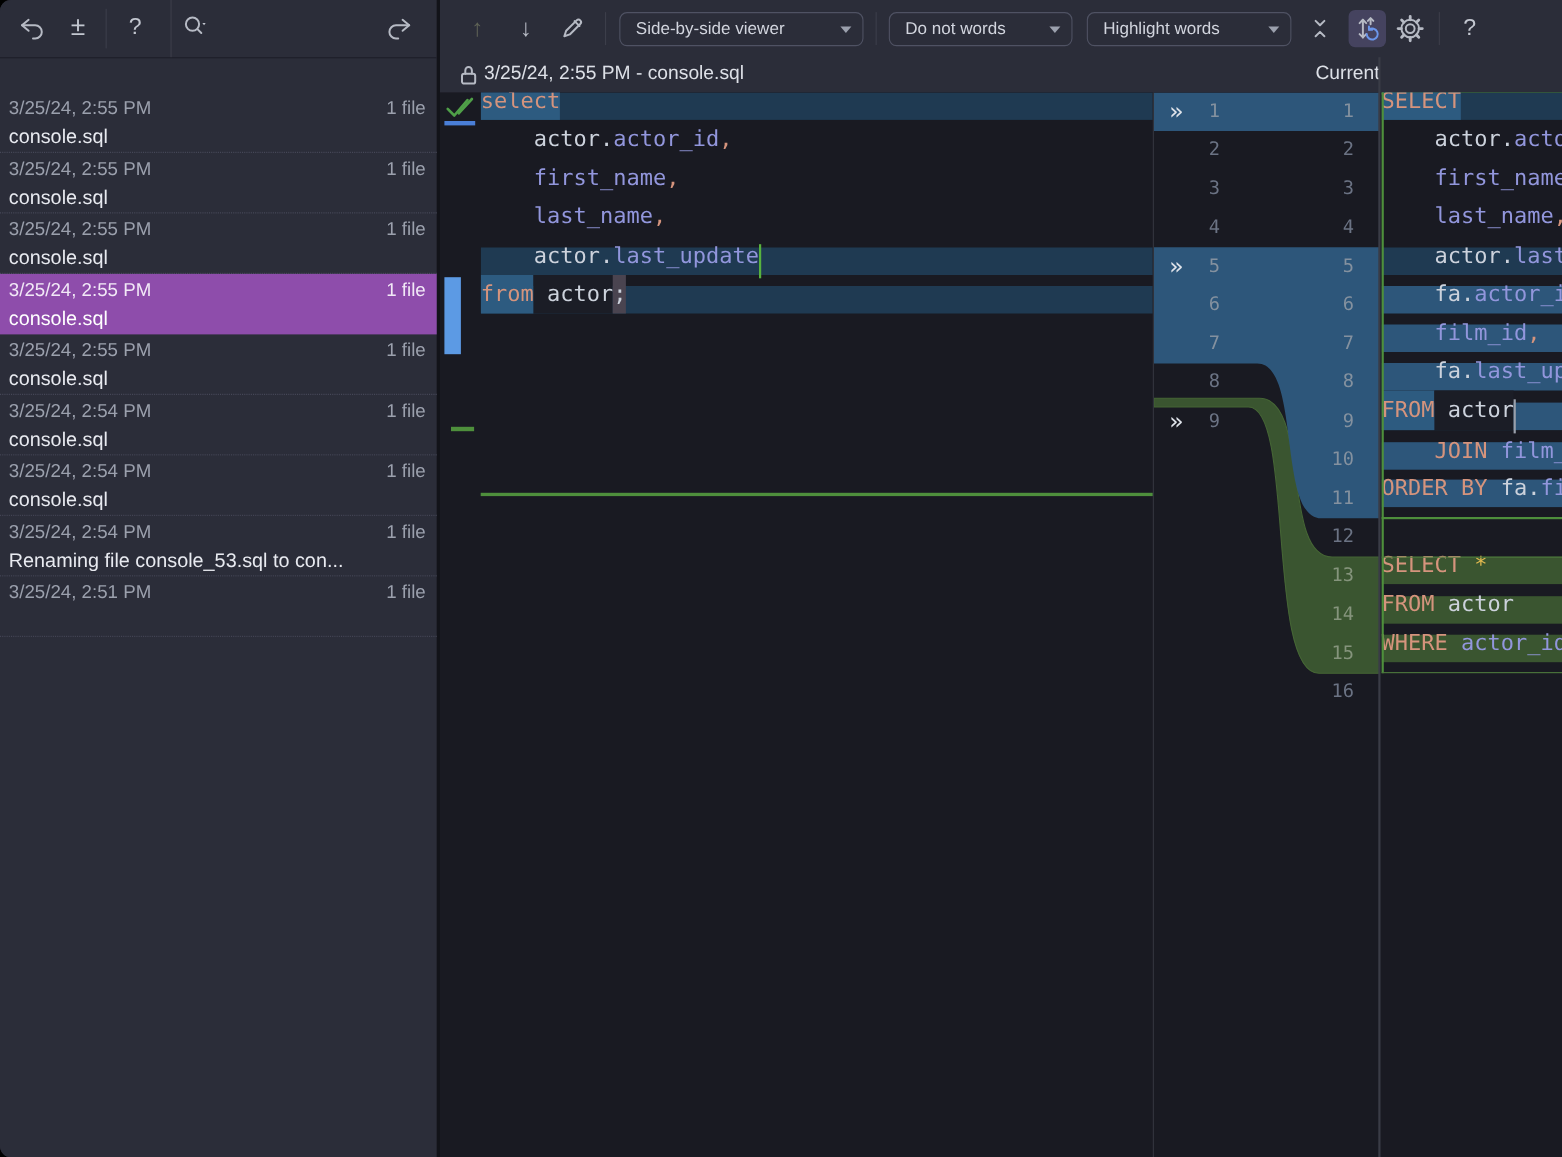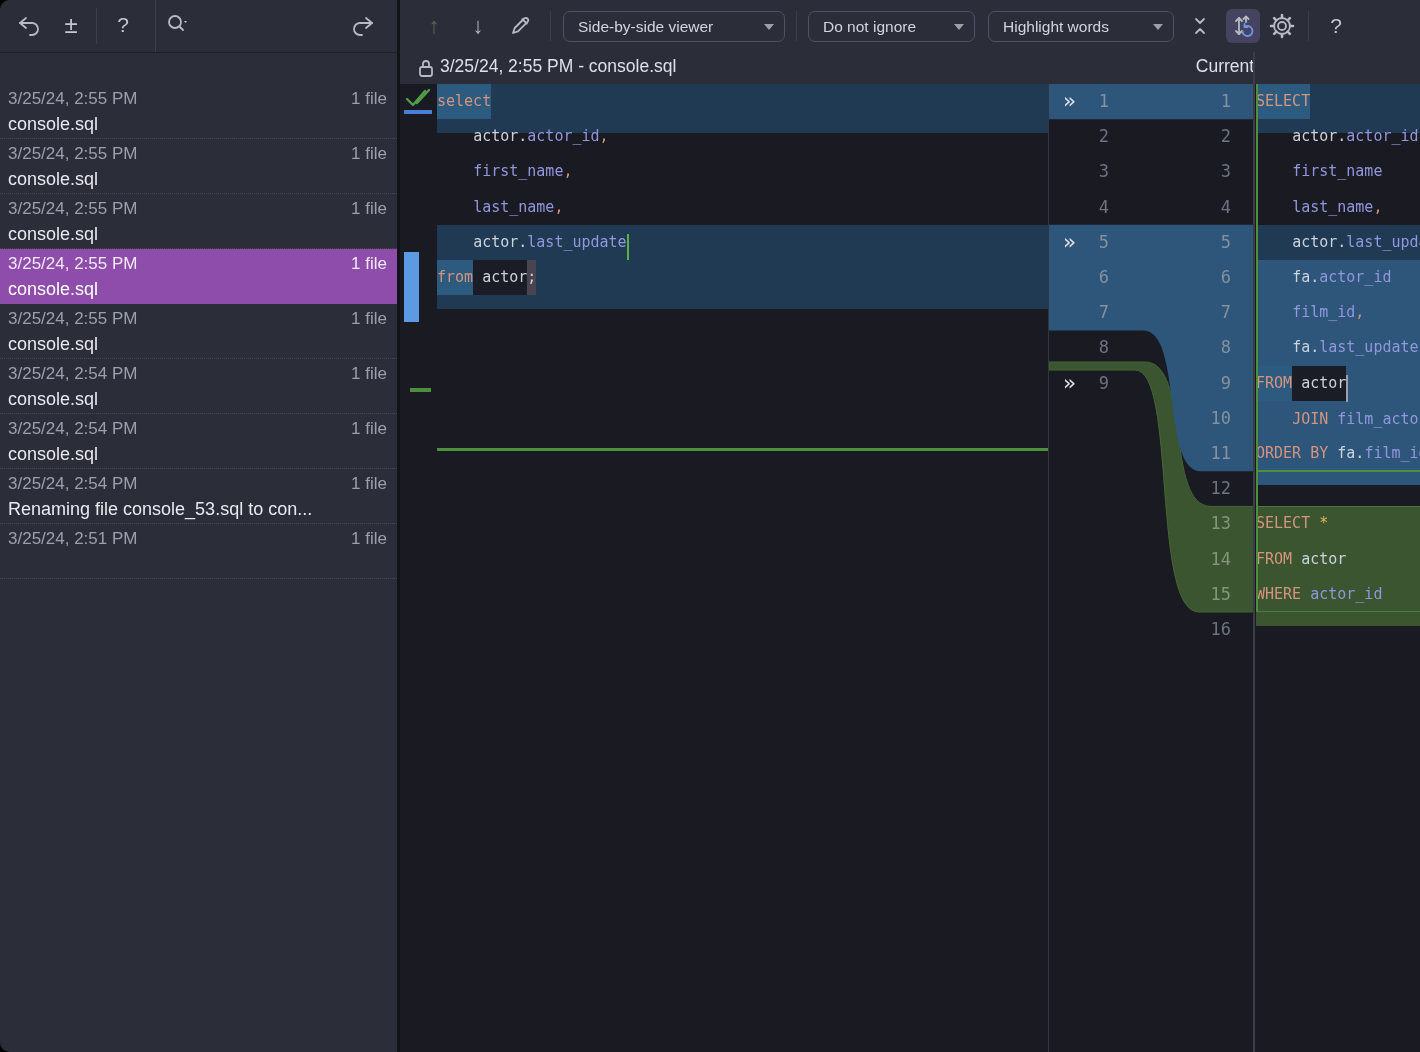--- a/index.html
+++ b/index.html
@@ -33,21 +33,21 @@
   .d-header{position:absolute;left:0;top:52px;width:1020px;height:32px;}
   .d-title{position:absolute;left:40px;top:4px;font-size:17.5px;color:#dde0e7;}
   .cur-title{position:absolute;left:725px;top:4px;width:200px;text-align:center;font-size:17.5px;color:#dde0e7;}
   
   .editors{position:absolute;left:400px;top:84px;width:1020px;height:968px;background:var(--editor);}
   .lgutter{position:absolute;left:0;top:0;width:37px;height:968px;}
   .lcode{position:absolute;left:37px;top:0;width:611px;height:968px;overflow:hidden;}
   .mgutter{position:absolute;left:648px;top:0;width:205px;height:968px;border-left:1px solid #34363f;}
   .mgr-border{position:absolute;left:853px;top:-32px;width:2px;height:1000px;background:#3a3c46;}
   .rpane{position:absolute;left:856px;top:0;width:164px;height:968px;overflow:hidden;}
-  .code-row{position:absolute;left:0;width:100%;height:49px;display:flex;align-items:flex-start;font-family:"DejaVu Sans Mono",monospace;font-size:15px;line-height:35.2px;white-space:pre;}
+  .code-row{position:absolute;left:0;width:100%;height:25px;display:flex;align-items:flex-end;font-family:"DejaVu Sans Mono",monospace;font-size:20px;line-height:35.2px;white-space:pre;}
   .bg-tint{background:var(--bluerow);}
   .bg-bridge{background:var(--bluebridge);}
   .bg-green{background:var(--greenfill);}
   .tok{height:35.2px;display:inline-block;}
   .c-kw{color:var(--kw);} .c-id{color:var(--ident);} .c-txt{color:var(--codetxt);} .c-plain{color:var(--codetxt);} .c-star{color:var(--star);}
   .box-word{background:var(--blueword);}
   .box-dark{background:#1b1d26;}
   .box-gray{background:#4a4450;}
   .caret-line{width:2px;height:31px;align-self:center;}
   .caret-green{background:#58b23e;} .caret-gray{background:#9aa0ab;}
@@ -186,21 +186,21 @@
         </svg>
     </div>
     <div class="vdiv short" style="left:150px"></div>
 
     <div class="btn" style="left:163px;width:222px">
       <span>Side-by-side viewer</span>
         <span class="caret"></span>
     </div>
     <div class="vdiv short" style="left:396px"></div>
     <div class="btn" style="left:408px;width:167px">
-      <span>Do not ignore</span>
+      <span>Do not words</span>
         <span class="caret"></span>
     </div>
     <div class="btn" style="left:588px;width:186px">
       <span>Highlight words</span>
         <span class="caret"></span>
     </div>
 
     <div class="d-icon" style="left:784px">
       <svg class="lineicons" width="24" height="24" viewBox="0 0 24 24">
           <path d="M8 5 l4 4 4 -4"></path>

